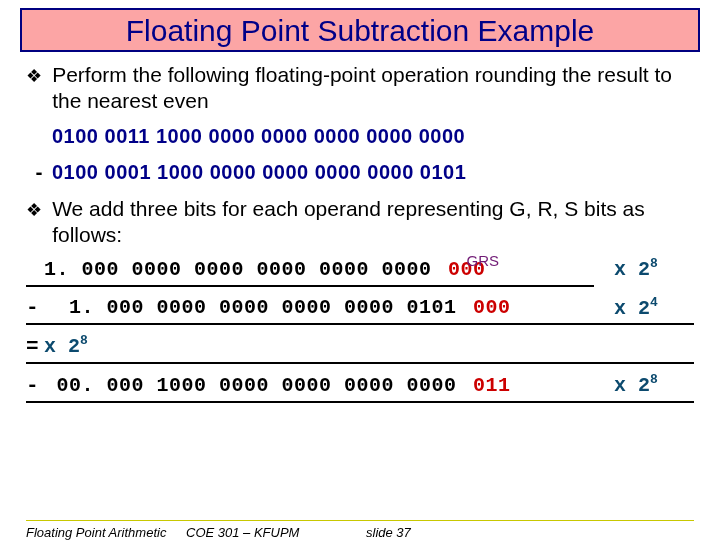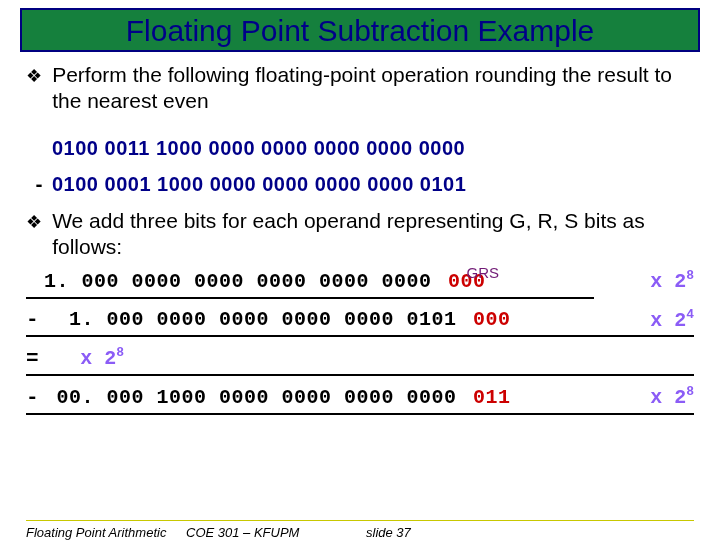--- a/index.html
+++ b/index.html
@@ -11,21 +11,21 @@
   .slide {
     width: 720px;
     height: 540px;
     position: relative;
     background: #fff;
     box-sizing: border-box;
   }
   .title-box {
     margin: 8px 20px 0 20px;
     border: 2px solid #000080;
-    background: #15803d;
+    background: #fca5a5;
     text-align: center;
     padding: 4px 0 2px 0;
   }
   .title-box h1 {
     margin: 0;
     font-family: "Comic Sans MS", "Comic Sans", cursive, sans-serif;
     font-size: 30px;
     font-weight: normal;
     color: #000088;
   }
@@ -49,21 +49,21 @@
   .bullet .text {
     flex: 1 1 auto;
     line-height: 1.25;
   }
   .mono-line {
     font-family: Arial, Helvetica, sans-serif;
     font-size: 20px;
     font-weight: bold;
     color: #000088;
     margin-left: 26px;
-    margin-top: 22px;
+    margin-top: 10px;
     margin-bottom: 2px;
     letter-spacing: 0.5px;
   }
   .op-line {
     display: flex;
     align-items: baseline;
     font-size: 20px;
     font-weight: bold;
     color: #000088;
     margin-left: 0px;
@@ -112,22 +112,22 @@
     flex: 1 1 auto;
     letter-spacing: 0.5px;
   }
   .calc-row .grs {
     color: #cc0000;
     letter-spacing: 0.5px;
     margin-left: 4px;
   }
   .calc-row .mult {
     width: 80px;
-    text-align: right;
-    color: #8b5cf6;
+    text-align: left;
+    color: #0c4a6e;
     font-weight: bold;
   }
   .calc-row .mult sup {
     font-size: 13px;
   }
   .hr {
     border: none;
     border-top: 2px solid #000;
     margin: 4px 0 0 0;
   }

